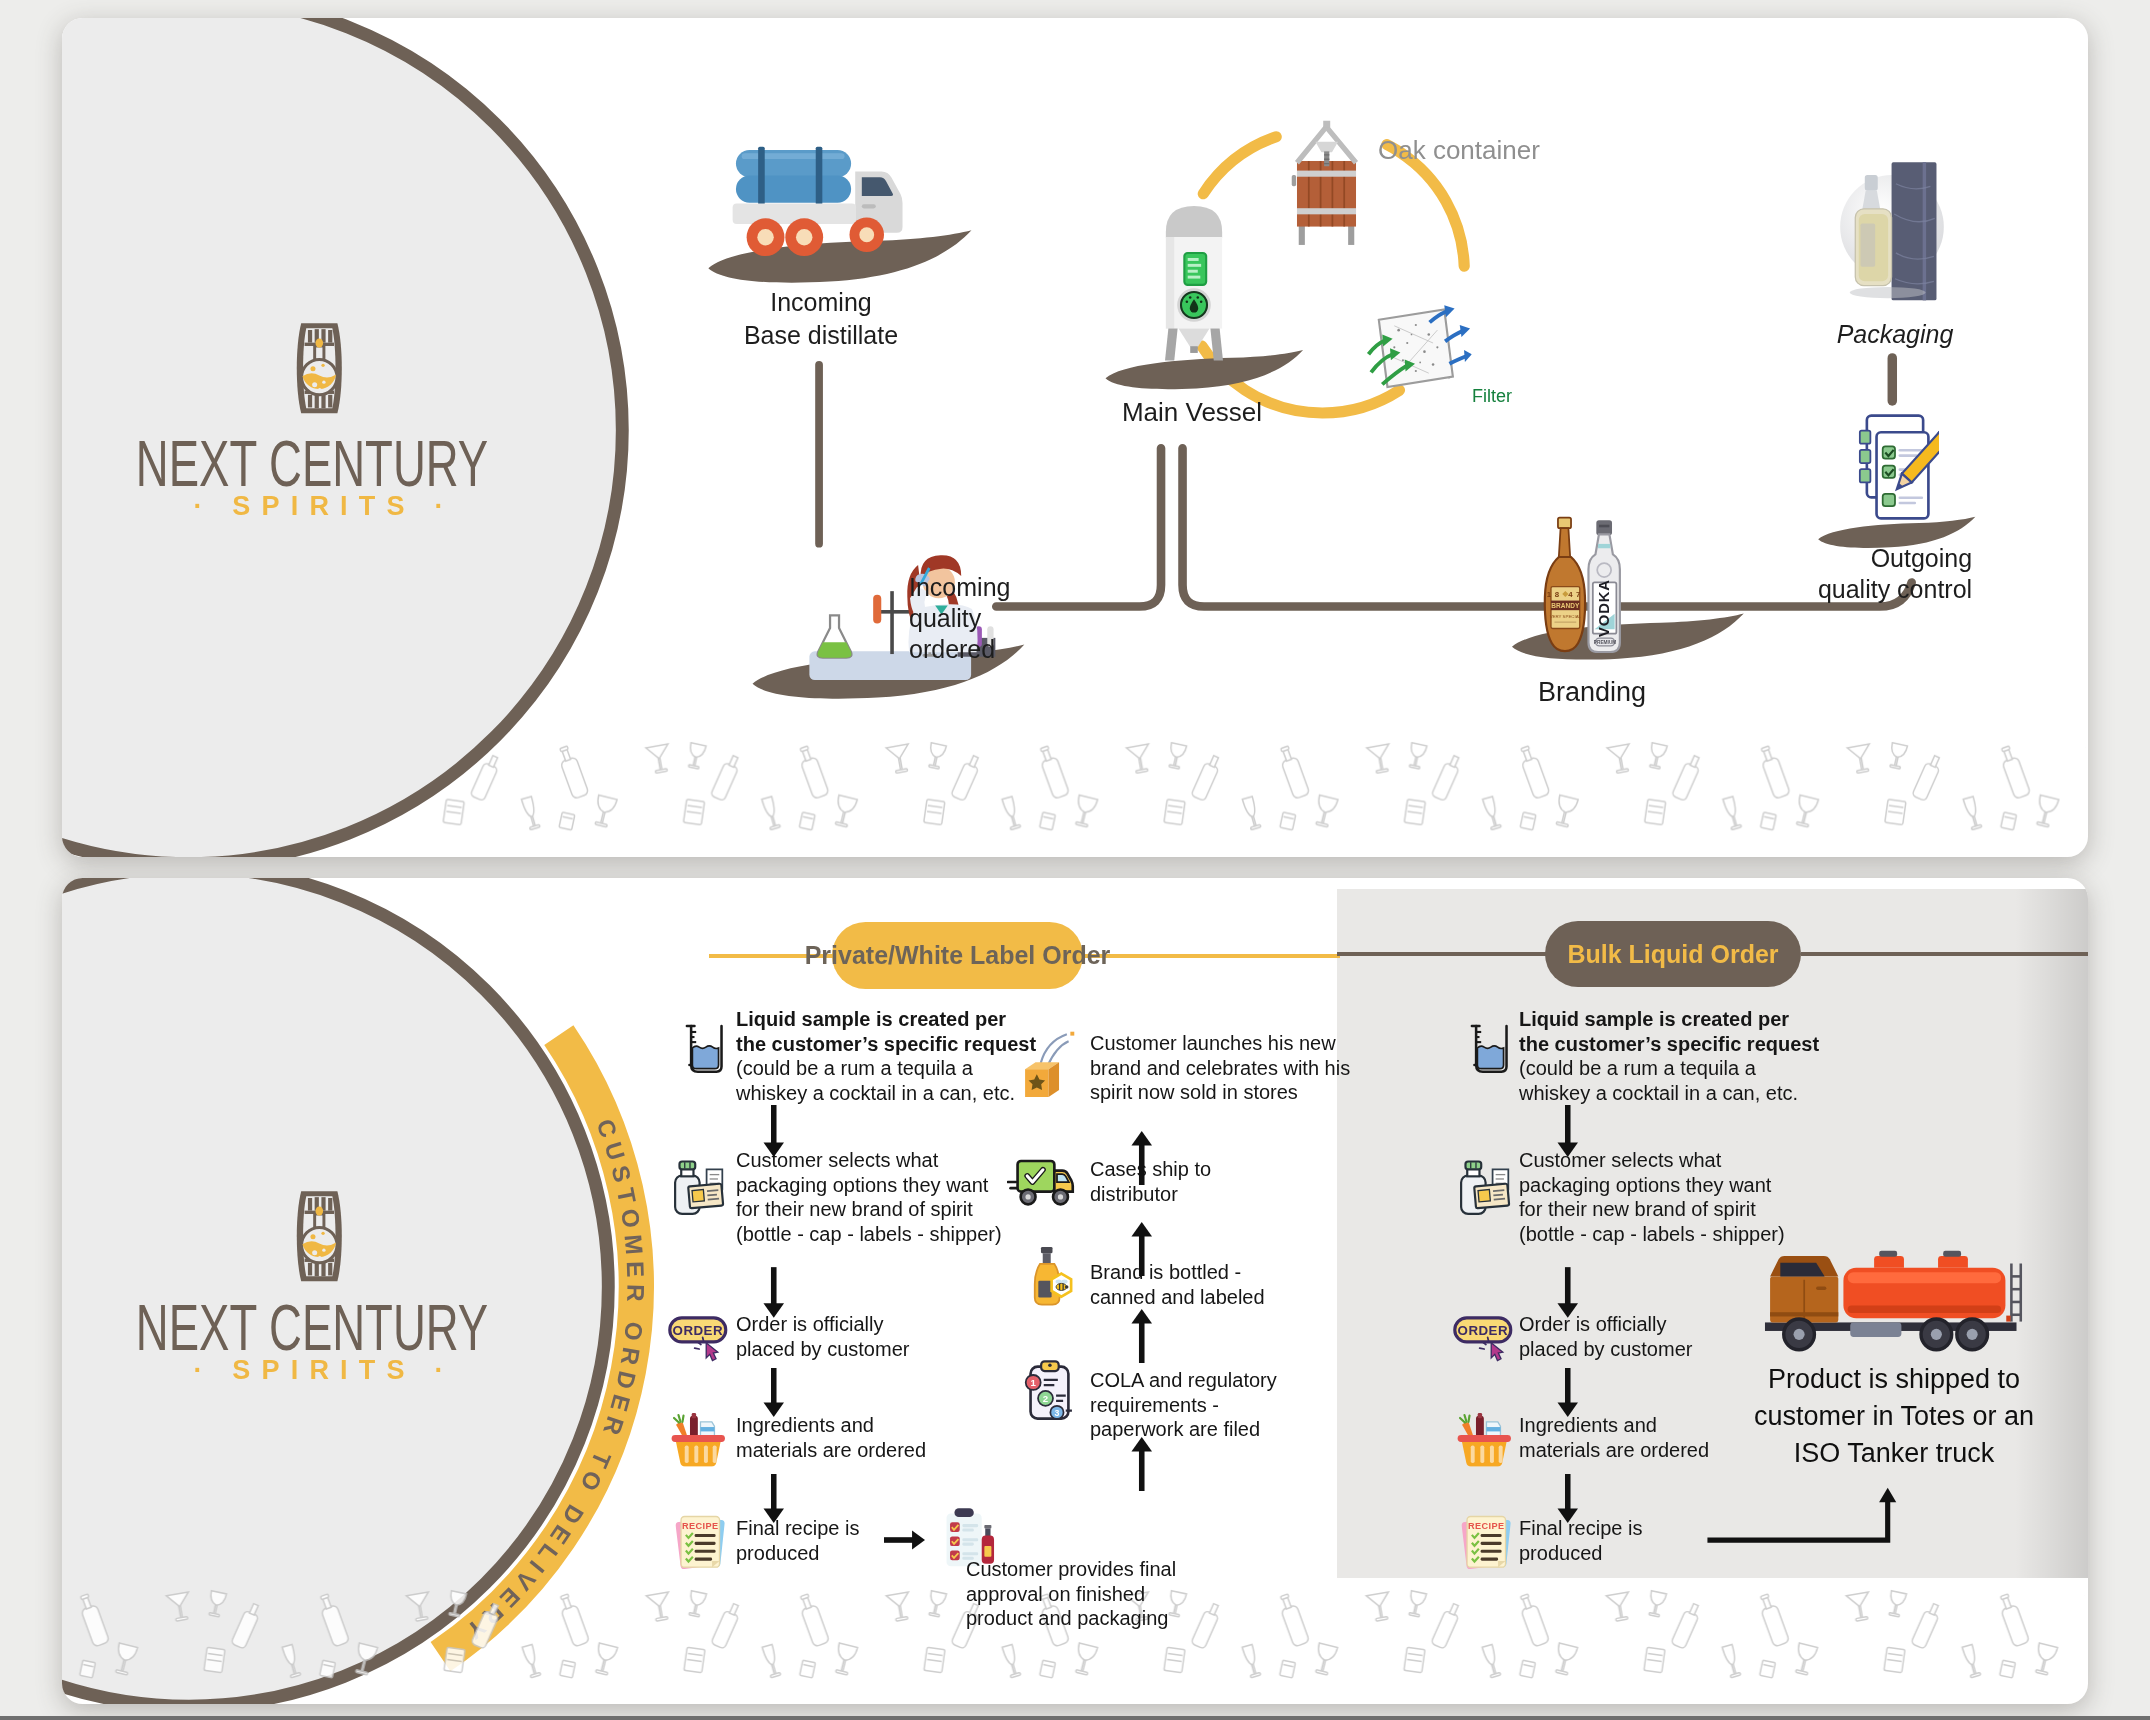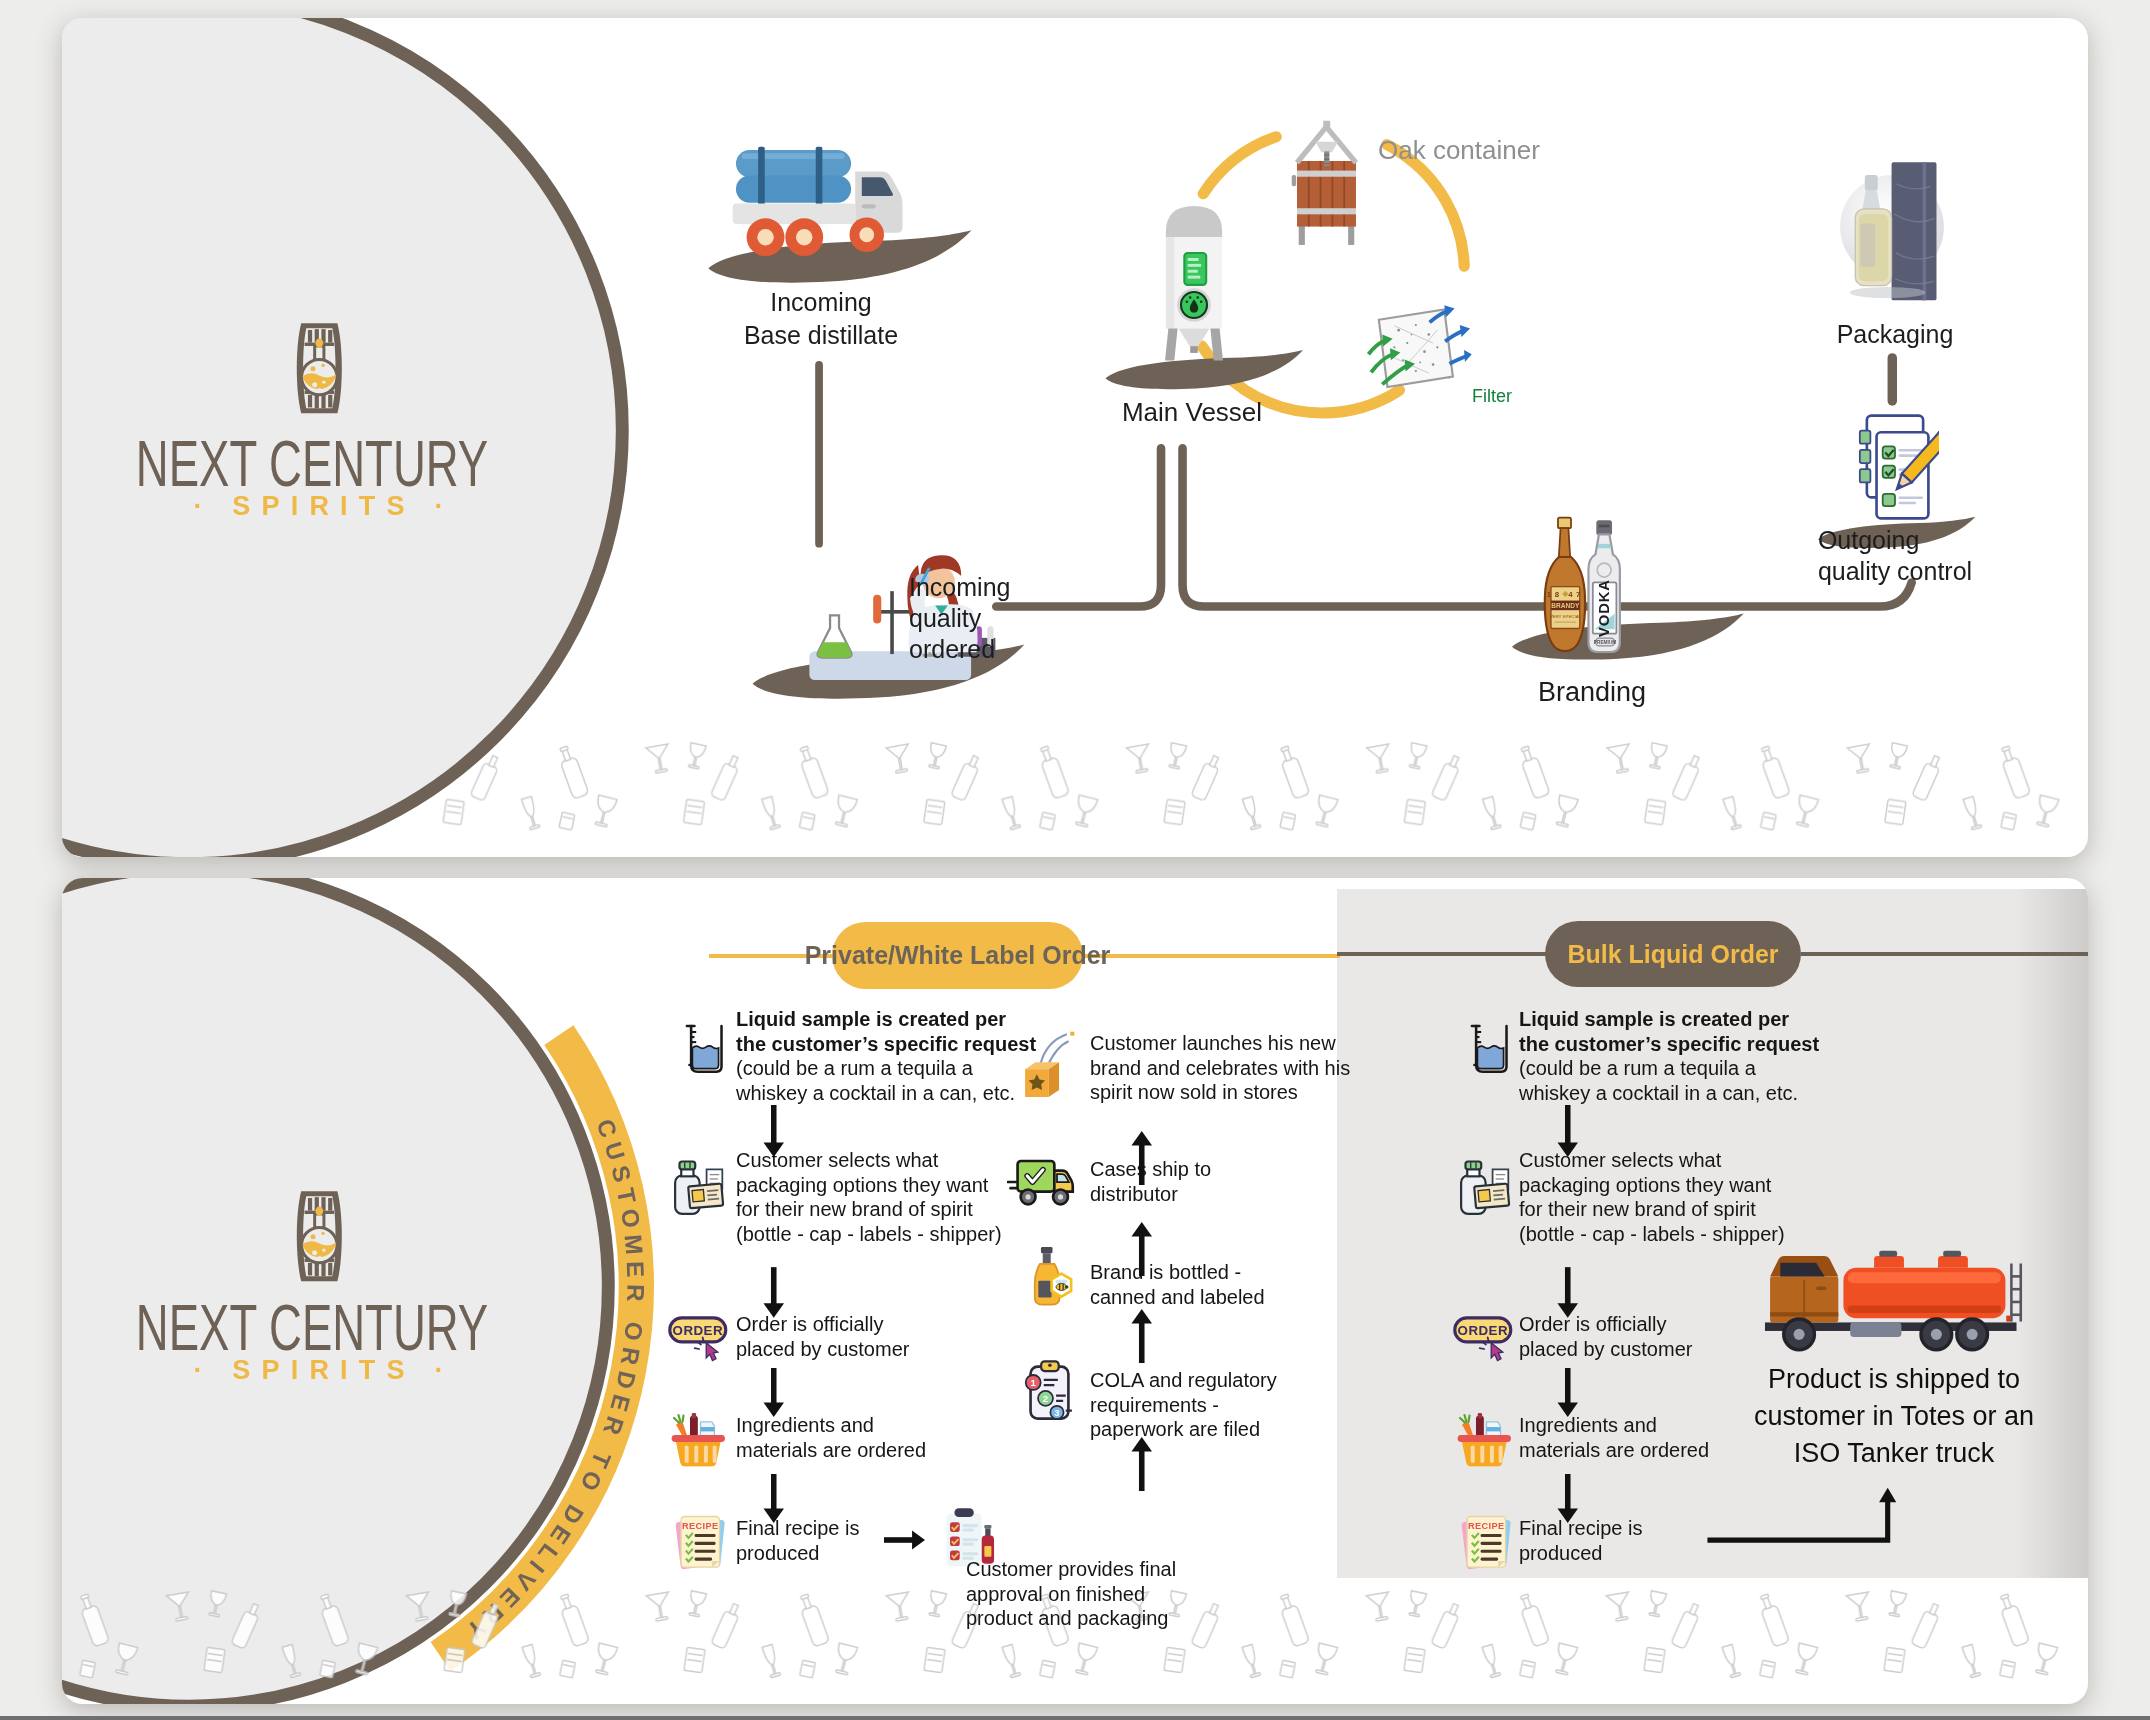--- a/index.html
+++ b/index.html
@@ -628,24 +628,24 @@
       </div>
       <div class="node-label" style="top: 117px; font-size: 26px; line-height: 30px; color: rgb(143, 143, 143); left: 1316px;">
         <div>Oak container</div>
       </div>
       <div class="node-label" style="top: 363px; font-size: 18px; line-height: 30px; color: #15803d; left: 1410px;">
         <div>Filter</div>
       </div>
       <div class="node-label" style="top: 659px; font-size: 27px; line-height: 31px; color: rgb(29, 29, 29); left: 1530px; transform: translateX(-50%); text-align: center;">
         <div>Branding</div>
       </div>
-      <div class="node-label" style="top: 301px; font-size: 25px; line-height: 30px; color: rgb(29, 29, 29); left: 1833px; transform: translateX(-50%); ">
+      <div class="node-label" style="top: 301px; font-size: 25px; line-height: 30px; color: rgb(29, 29, 29); left: 1833px; transform: translateX(-50%);  font-style: italic;">
         <div>Packaging</div>
       </div>
-      <div class="node-label" style="top: 507px; font-size: 25px; line-height: 31px; color: rgb(29, 29, 29); left: 1833px; transform: translateX(-50%); text-align: left;">
+      <div class="node-label" style="top: 525px; font-size: 25px; line-height: 31px; color: rgb(29, 29, 29); left: 1833px; transform: translateX(-50%); text-align: right;">
         <div>Outgoing</div>
         <div>quality control</div>
       </div>
     </div>
 </div>
 
 <div class="panel" id="panel-bottom">
 
   <div class="graybox" style="left:1275px;top:11.2px;width:751px;height:689px">
       <div class="shade"></div>

